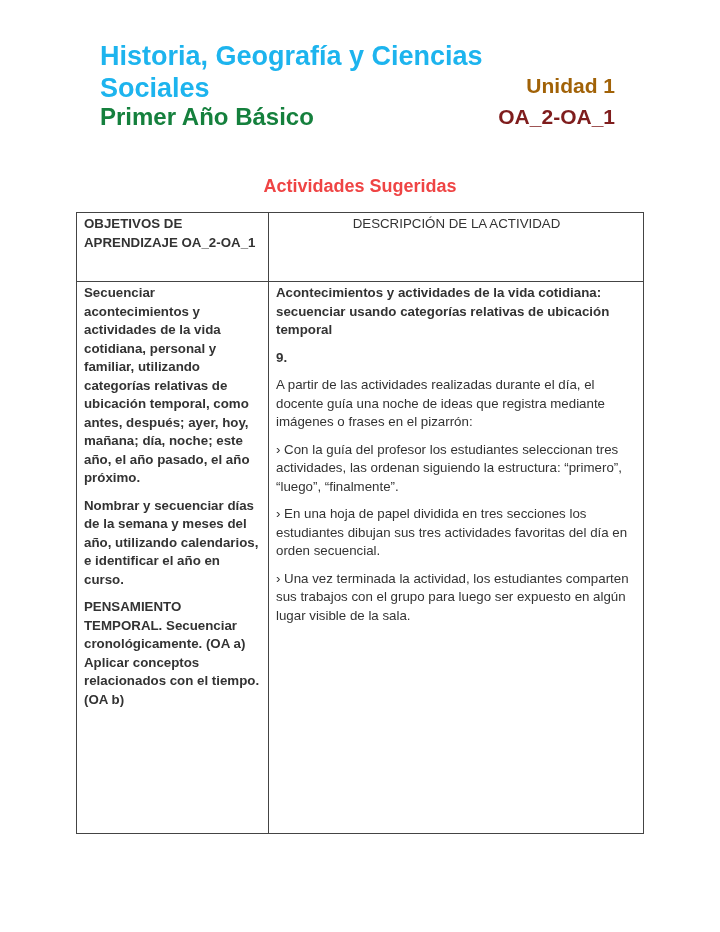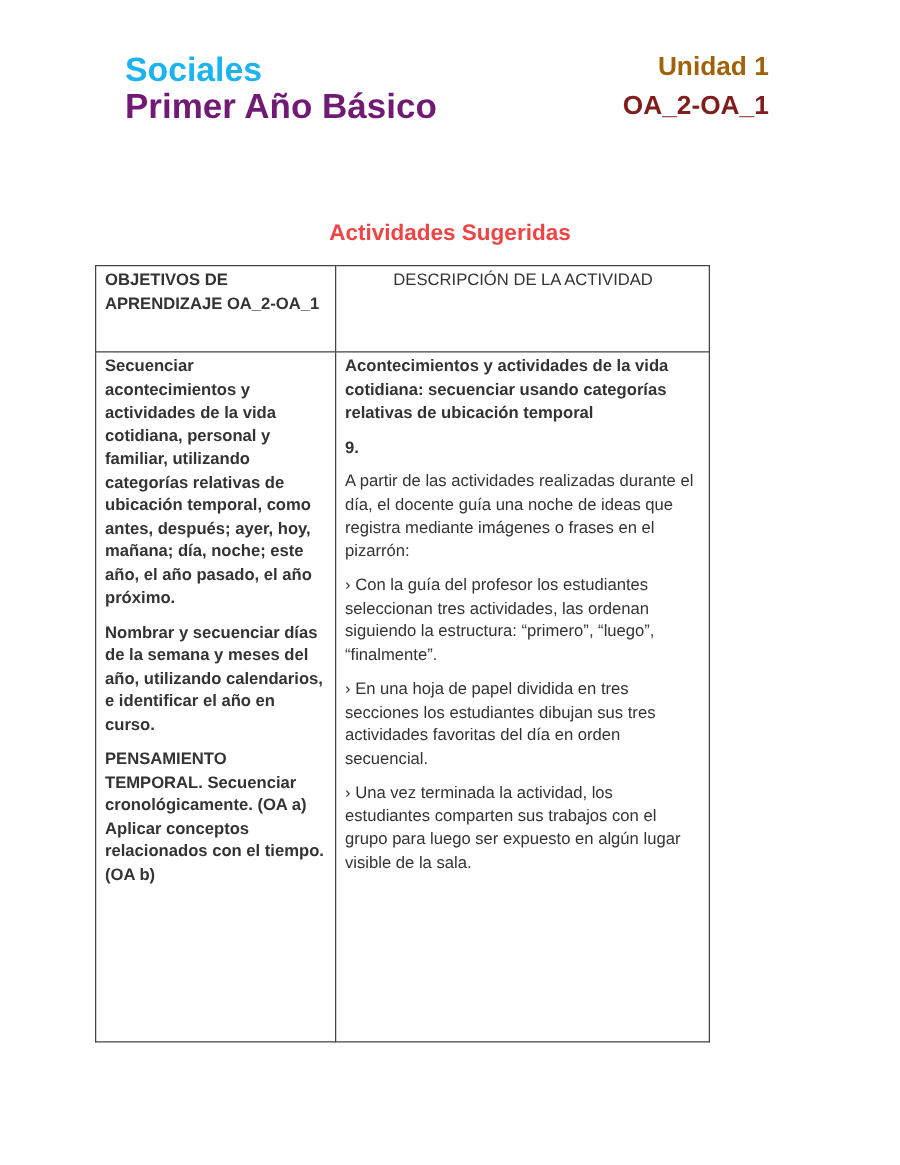--- a/index.html
+++ b/index.html
@@ -39,23 +39,23 @@
       font-size: 21px;
       line-height: 28px;
     }
     .row3 {
       display: flex;
       justify-content: space-between;
       align-items: flex-end;
       margin-top: 0px;
     }
     .grade {
-      color: #701a75;
+      color: #15803d;
       font-weight: bold;
-      font-size: 28px;
+      font-size: 24px;
       line-height: 26px;
     }
     .oa {
       color: #7f1d1d;
       font-weight: bold;
       font-size: 21px;
       line-height: 26px;
     }
     .section-title {
       position: absolute;
@@ -64,21 +64,21 @@
       top: 176px;
       text-align: center;
       font-weight: bold;
       font-size: 18px;
       color: #ef4444;
     }
     table.main {
       position: absolute;
       left: 76px;
       top: 212px;
-      width: 492px;
+      width: 568px;
       height: 622px;
       border-collapse: collapse;
       table-layout: fixed;
     }
     table.main td, table.main th {
       border: 1.5px solid #444444;
       vertical-align: top;
       padding: 2px 6px 4px 7px;
       font-size: 13.3px;
       line-height: 18.5px;
@@ -98,20 +98,21 @@
     td p {
       margin: 0 0 9px 0;
     }
     .b { font-weight: bold; }
     .r { font-weight: bold; }
   </style>
 </head>
 <body>
 
 <div class="header">
+  <div class="title">Historia, Geografía y Ciencias</div>
   <div class="row2">
     <span class="title">Sociales</span>
     <span class="unit">Unidad 1</span>
   </div>
   <div class="row3">
     <span class="grade">Primer Año Básico</span>
     <span class="oa">OA_2-OA_1</span>
   </div>
 </div>
 

